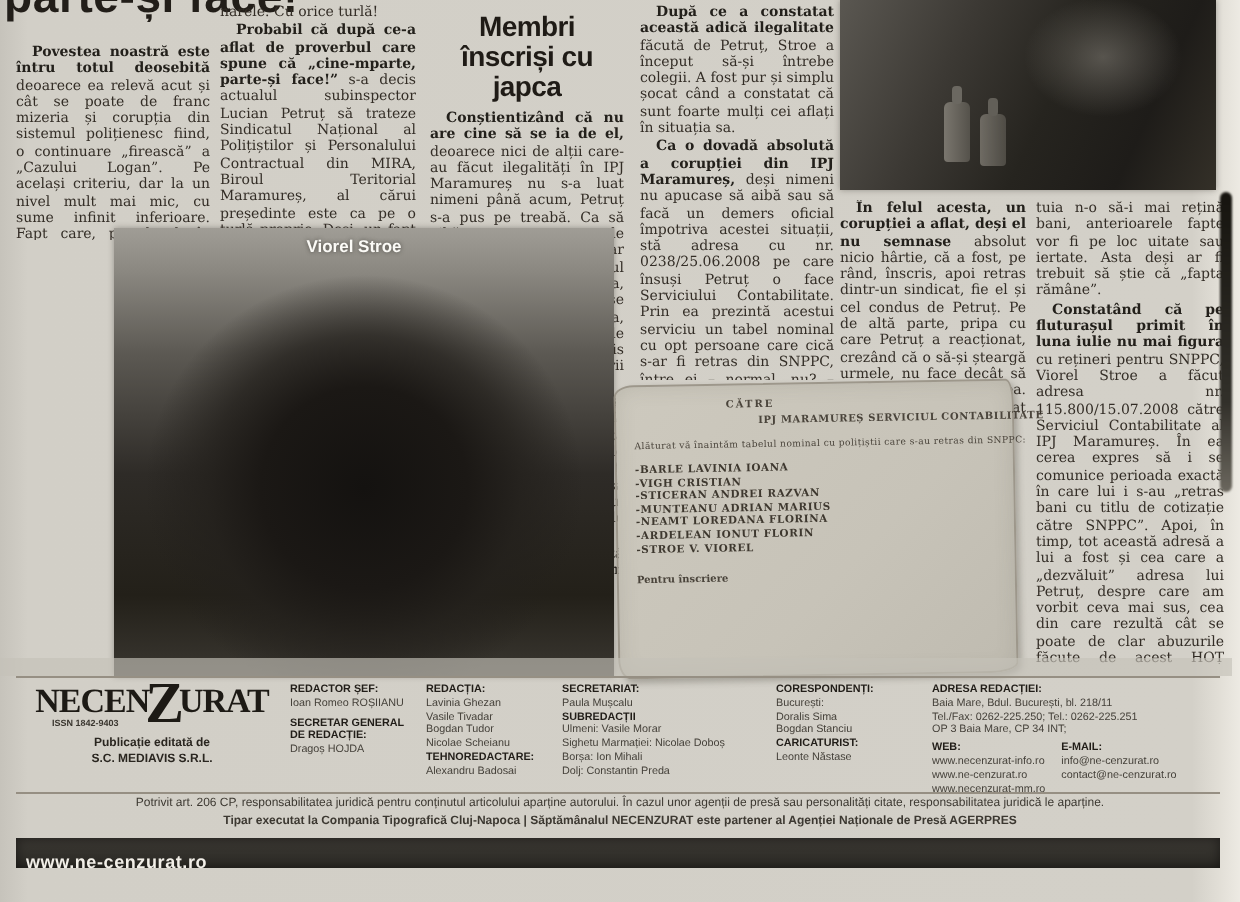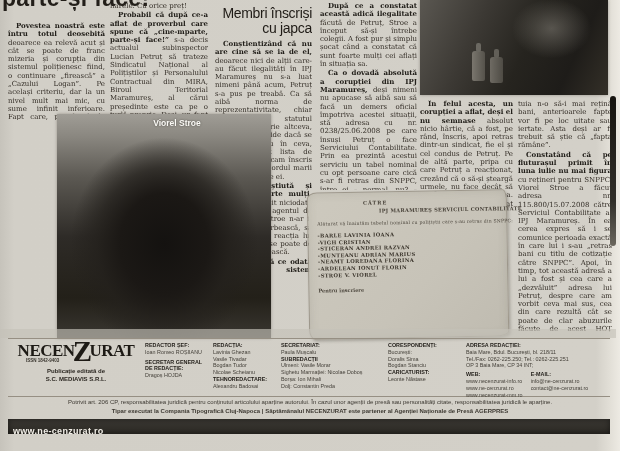--- a/index.html
+++ b/index.html
@@ -6,28 +6,28 @@
   body{
     width:620px;height:451px;position:relative;overflow:hidden;
     background:linear-gradient(90deg,#c6c3bb 0,#d2cfc7 14px,#d3d0c8 596px,#e2dfd7 610px,#edeae3 620px);
     font-family:"DejaVu Serif",serif;color:#332d26;
   }
   
   .col{position:absolute;text-align:justify;font-size:7px;line-height:8.3px;overflow:hidden;}
   .para{margin:0 0 1px;text-indent:8px;}
   .para.noindent{text-indent:0;}
   .para b{color:#23201b;}
-  .mid-headline{font-family:"Liberation Sans",sans-serif;font-weight:normal;font-size:14px;line-height:15px;
-    letter-spacing:-0.3px;color:#1f1b16;text-align:right;text-indent:0;margin:4px 0 4px;}
+  .mid-headline{font-family:"Liberation Sans",sans-serif;font-weight:bold;font-size:14px;line-height:15px;
+    letter-spacing:-0.3px;color:#1f1b16;text-align:center;text-indent:0;margin:4px 0 4px;}
   
   .top-head-clip{position:absolute;left:2px;top:0;width:240px;height:11px;overflow:hidden;}
   .top-head{font-family:"Liberation Sans",sans-serif;font-weight:bold;font-size:23px;line-height:24px;
     margin-top:-14px;color:#221e19;letter-spacing:0.3px;}
   
-  .photo-portrait{position:absolute;left:57px;top:114px;width:214px;height:224px;
+  .photo-portrait{position:absolute;left:57px;top:114px;width:250px;height:224px;
     background:
       radial-gradient(ellipse 46% 50% at 50% 58%, #141210 0%, #1b1815 45%, rgba(35,32,28,0.75) 68%, rgba(90,87,80,0) 95%),
       linear-gradient(180deg,#a09d96 0%,#8a8780 10%,#5c5953 28%,#2e2b27 55%,#232019 82%,#3a3731 100%);
     box-shadow:0 0 3px rgba(60,55,48,.4);}
   .photo-caption{position:absolute;left:76px;top:4px;width:88px;text-align:center;
     font-family:"Liberation Sans",sans-serif;font-weight:bold;font-size:8.5px;color:#fbfaf6;
     text-shadow:0 0 2px rgba(60,58,52,.8);}
   .photo-evidence{position:absolute;left:420px;top:0;width:188px;height:95px;
     background:
       radial-gradient(ellipse 30% 45% at 70% 30%, rgba(130,126,118,.55), rgba(0,0,0,0) 70%),
@@ -77,21 +77,21 @@
 
 <div class="top-head-clip">
   <div class="top-head">parte-și face!</div>
 </div>
 
 <div class="col" style="left:8px;top:22px;width:97px;height:98px;">
   <p class="para"><b>Povestea noastră este întru totul deosebită</b> <span>deoarece ea relevă acut și cât se poate de franc mizeria și corupția din sistemul polițienesc fiind, o continuare „firească” a „Cazului Logan”. Pe același criteriu, dar la un nivel mult mai mic, cu sume infinit inferioare. Fapt care, paradoxal, în acest caz reliefează, evidențiază perfect și exact mizeria celor care se dedau la</span></p>
 </div>
 
 <div class="col" style="left:110px;top:2px;width:98px;height:136px;">
-  <p class="para noindent">narele. Cu orice preț!</p>
+  <p class="para noindent">narele. Cu orice turlă!</p>
   <p class="para"><b>Probabil că după ce-a aflat de proverbul care spune că „cine-mparte, parte-și face!”</b> <span>s-a decis actualul subinspector Lucian Petruț să trateze Sindicatul Național al Polițiștilor și Personalului Contractual din MIRA, Biroul Teritorial Maramureș, al cărui președinte este ca pe o turlă proprie. Deși, un fapt ciudat măcar, e de-a dreptul interesant cum un ofițer cică-i apără</span></p>
 </div>
 
 <div class="col" style="left:215px;top:2px;width:97px;height:336px;">
   <h2 class="mid-headline">Membri înscriși cu japca</h2>
   <p class="para"><b>Conștientizând că nu are cine să se ia de el,</b> <span>deoarece nici de alții care-au făcut ilegalități în IPJ Maramureș nu s-a luat nimeni până acum, Petruț s-a pus pe treabă. Ca să aibă norma de reprezentativitate, chiar dacă-n statutul Sindicatului scrie altceva, adică omul decide dacă se înscrie sau nu în ceva, Petruț a luat lista de personal și i-a cam înscris pe toți. Fără acordul marii majorități dintre ei.</span></p>
   <p class="para"><b>Povestea, știută și pățită de foarte mulți,</b> <span>poate n-ar fi ieșit niciodată la iveală dacă agentul de poliție Viorel Stroe n-ar fi îndrăznit să vorbească, să spargă gheața, reacția lui a fost una cât se poate de normală, de firească.</span></p>
   <p class="para"><b>Acesta, după ce odată cu noul sistem informatic</b> </p>
 </div>
 

